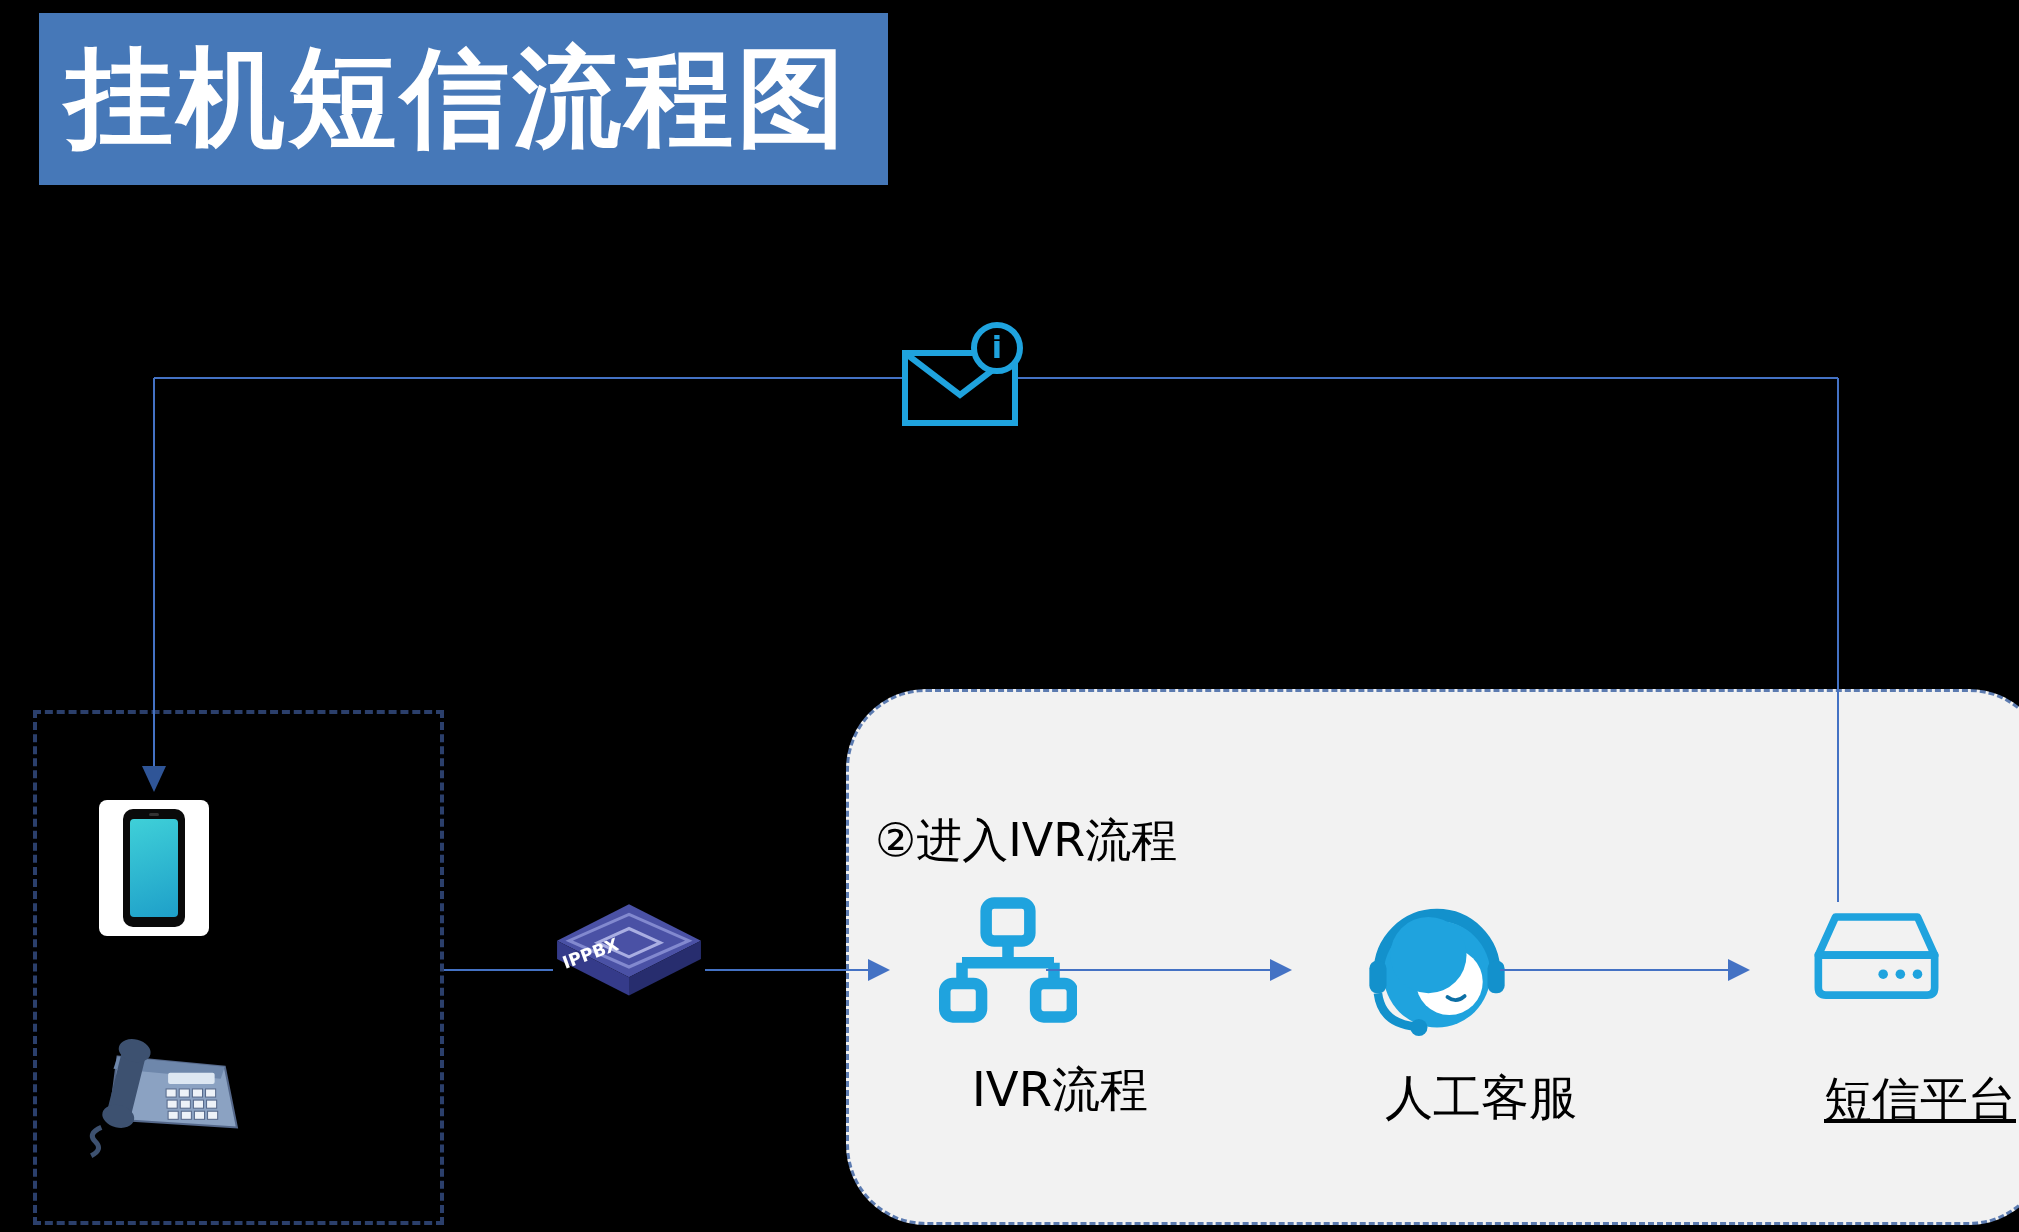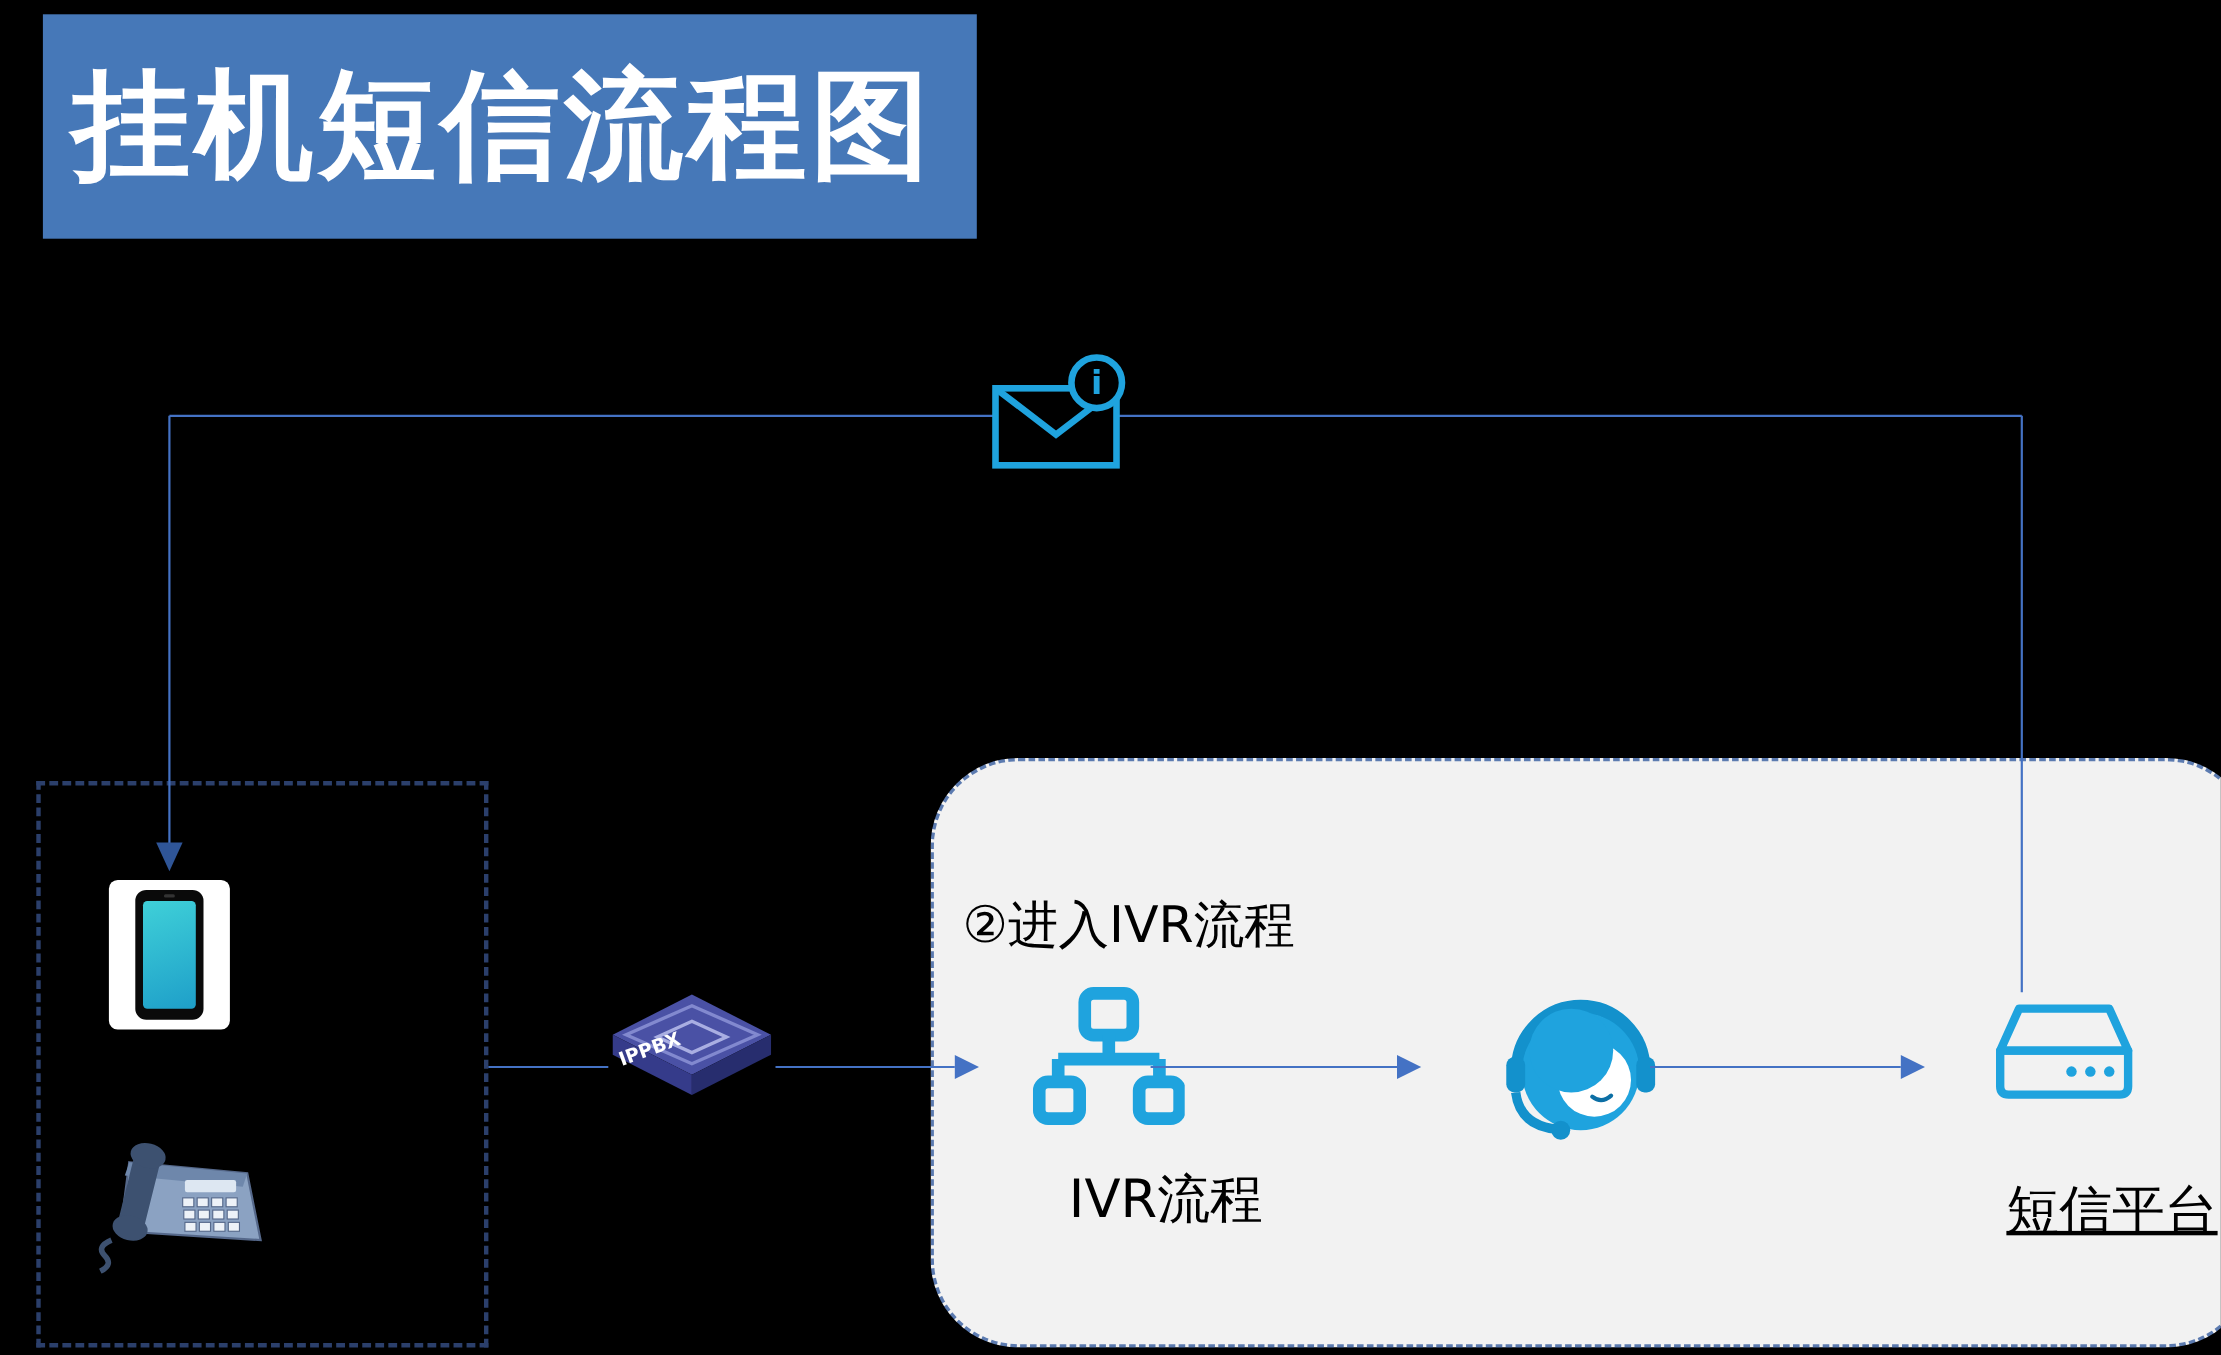--- a/index.html
+++ b/index.html
@@ -5,21 +5,21 @@
   html,body{margin:0;padding:0;background:#000;}
   .canvas{
     position:relative;
     width:2019px;height:1232px;
     background:#000;
     overflow:hidden;
     font-family:"DejaVu Sans","Liberation Sans",sans-serif;
   }
   
   .banner{
-    position:absolute;left:39px;top:13px;width:849px;height:204px;
+    position:absolute;left:39px;top:13px;width:849px;height:172px;
     background:#4678B8;
     display:flex;align-items:center;
     padding-left:26px;box-sizing:border-box;
   }
   .banner .title{
     color:#fff;font-size:108px;font-weight:600;letter-spacing:4px;white-space:nowrap;
   }
   
   svg.lines{position:absolute;left:0;top:0;width:2019px;height:1232px;z-index:3;}
   
@@ -91,20 +91,21 @@
       <path d="M 25 80 A 60 60 0 0 1 145 80" fill="none" stroke="#1391CC" stroke-width="13"></path>
       <circle cx="85" cy="82" r="56" fill="#1FA3DE"></circle>
       <circle cx="98" cy="90" r="35" fill="#FFFFFF"></circle>
       <circle cx="76" cy="62" r="40" fill="#1FA3DE"></circle>
       <path d="M 96 106 q 9 7 18 -1" stroke="#0C6FA5" stroke-width="4" fill="none" stroke-linecap="round"></path>
       <rect x="14" y="68" width="18" height="34" rx="8" fill="#1391CC"></rect>
       <rect x="138" y="68" width="18" height="34" rx="8" fill="#1391CC"></rect>
       <path d="M 23 102 q 4 32 40 35" fill="none" stroke="#1391CC" stroke-width="9"></path>
       <circle cx="66" cy="138" r="9" fill="#1391CC"></circle>
     </svg>
+    <div class="node-label label-agent">人工客服</div>
 
     <svg class="icon-sms" viewBox="0 0 150 130">
       <g fill="none" stroke="#1FA3DE" stroke-width="8" stroke-linejoin="round">
         <path d="M 32 12 H 118 L 136 52 H 14 Z"></path>
         <path d="M 14 52 H 136 V 86 q 0 8 -8 8 H 22 q -8 0 -8 -8 Z"></path>
       </g>
       <g fill="#1FA3DE">
         <circle cx="82" cy="72" r="5"></circle>
         <circle cx="100" cy="72" r="5"></circle>
         <circle cx="118" cy="72" r="5"></circle>

